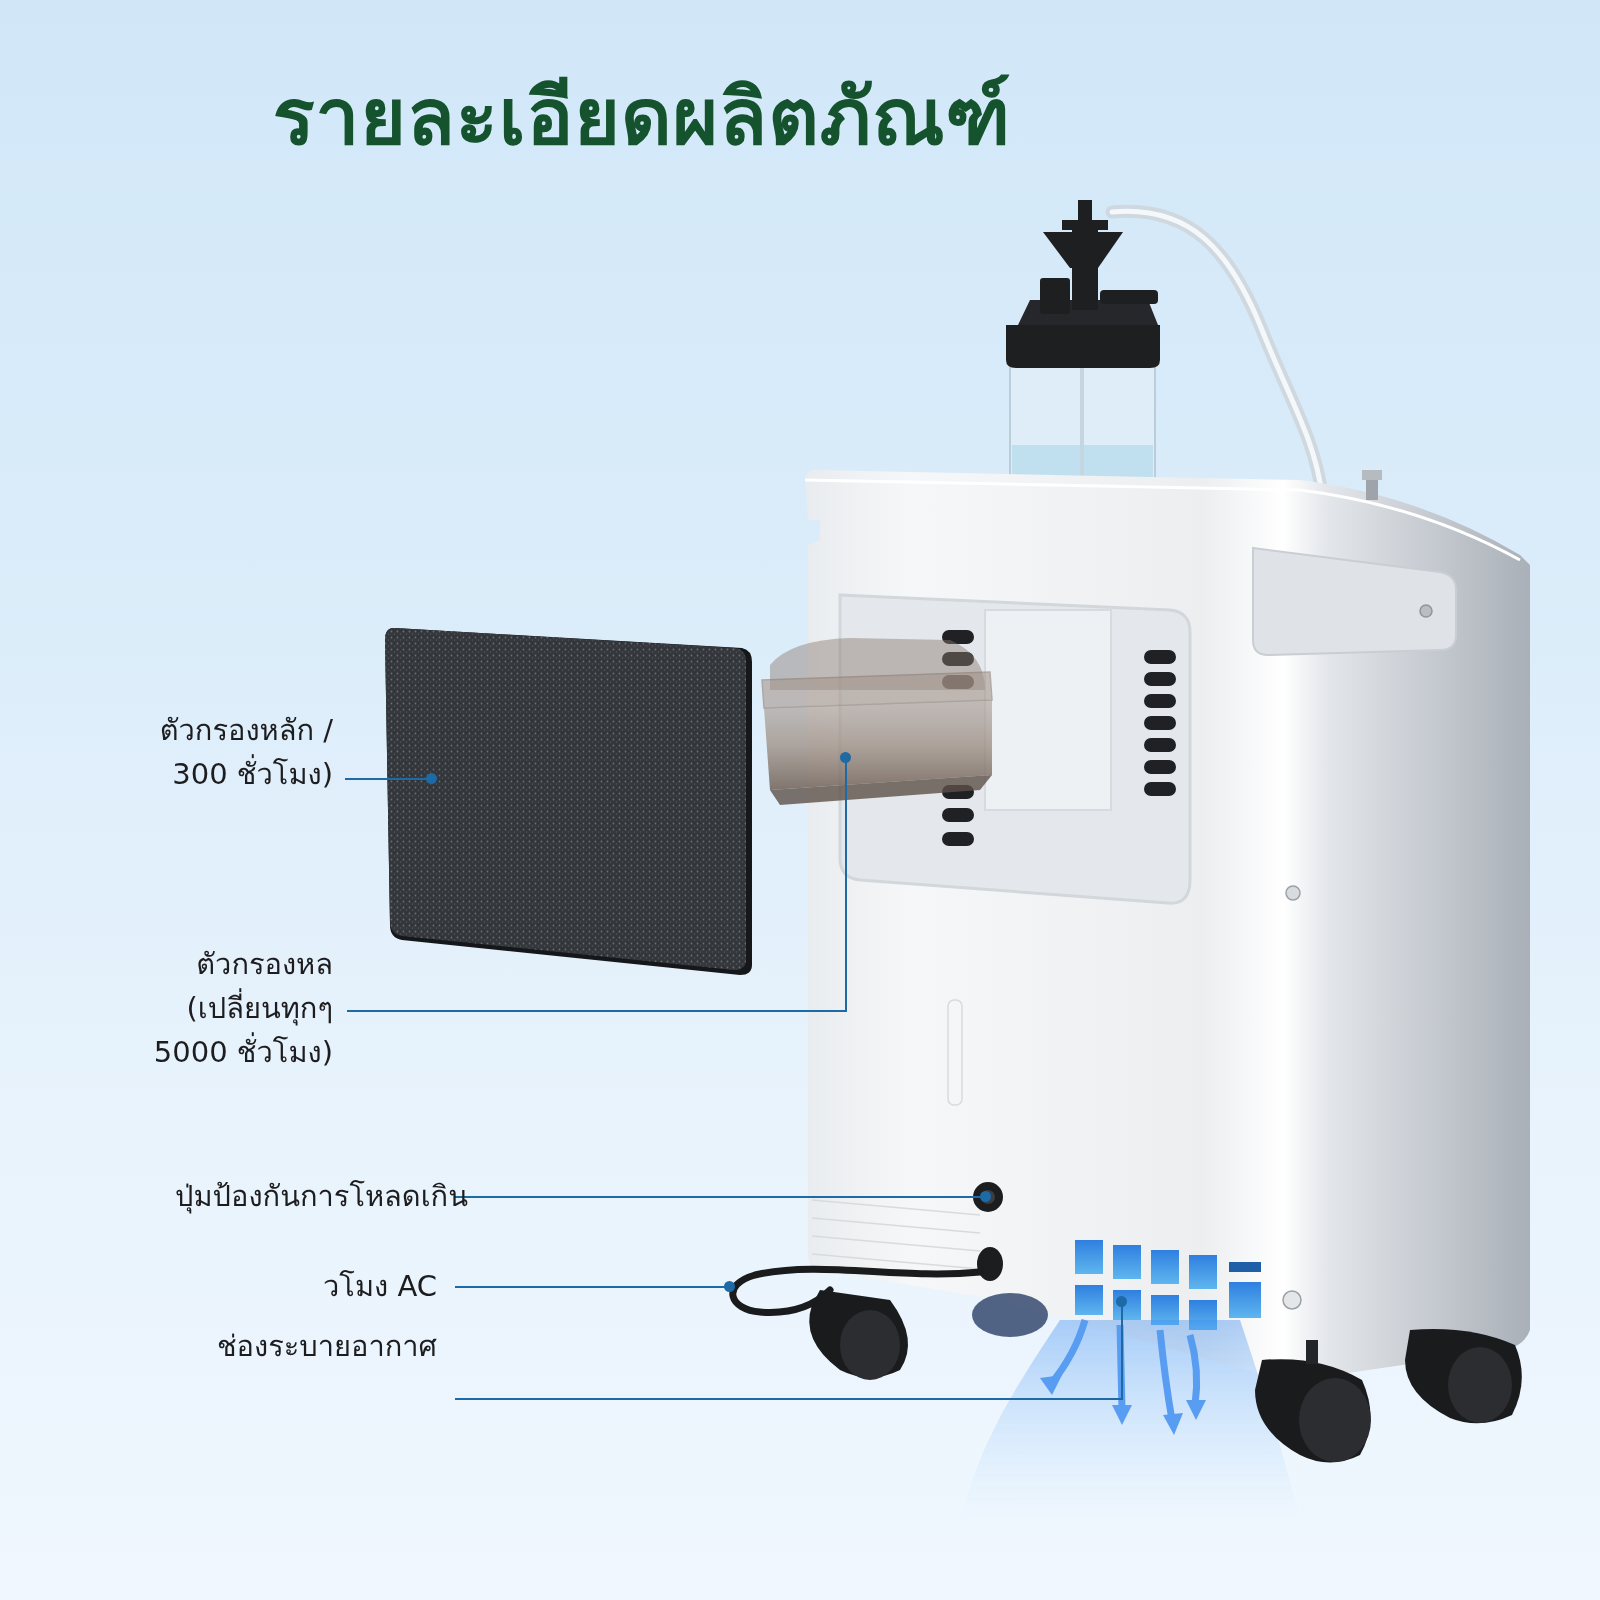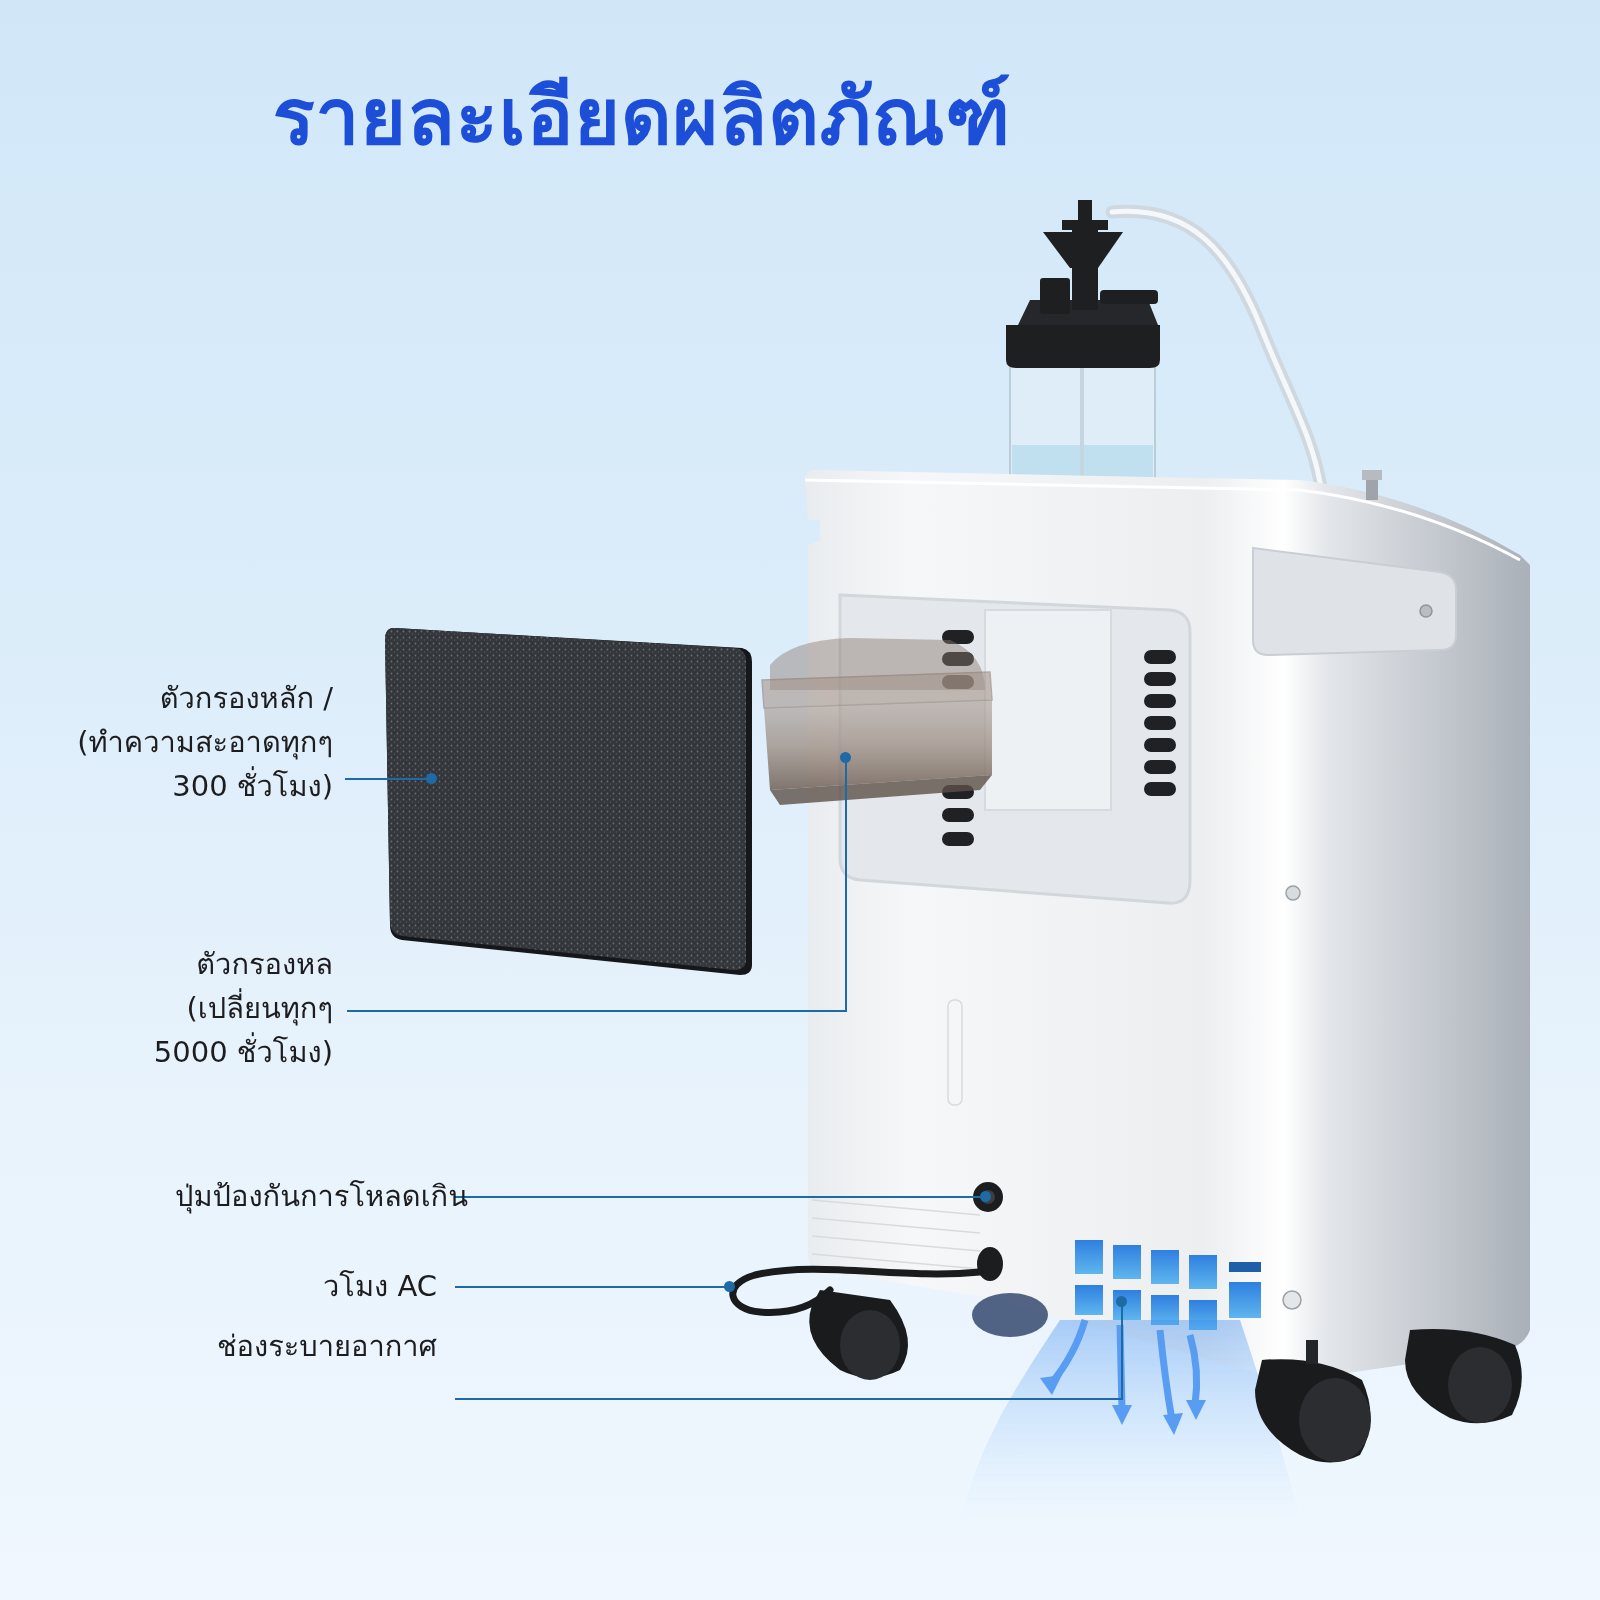--- a/index.html
+++ b/index.html
@@ -4,21 +4,21 @@
 <style>
   html, body { margin:0; padding:0; }
   body {
     width:1600px; height:1600px; overflow:hidden; position:relative;
     background: linear-gradient(180deg, #d1e7f8 0%, #dcedfa 40%, #e8f3fc 70%, #f0f7fe 100%);
     font-family: "DejaVu Sans", sans-serif;
   }
   .title {
     position:absolute; left:0; top:78px; width:1284px; text-align:center;
     font-family: "DejaVu Sans", sans-serif; font-weight:bold;
-    font-size:78px; color:#1d4ed8; letter-spacing:1px; line-height:1;
+    font-size:78px; color:#14532d; letter-spacing:1px; line-height:1;
   }
   .label {
     position:absolute; text-align:right; color:#1d1d1f;
     font-family: "DejaVu Sans", sans-serif; font-size:29px; line-height:44px;
   }
   .label span { display:block; white-space:nowrap; }
   .leader { position:absolute; background:#1d6aa5; }
   .dot { position:absolute; width:11px; height:11px; border-radius:50%; background:#1d6aa5; }
   .abs { position:absolute; }
 </style>
@@ -187,23 +187,22 @@
 <div class="leader" style="left:455px;top:1196px;width:530px;height:2px;"></div>
 <div class="dot" style="left:980px;top:1191px;"></div>
 
 <div class="leader" style="left:455px;top:1286px;width:278px;height:2px;"></div>
 <div class="dot" style="left:724px;top:1281px;"></div>
 
 <div class="leader" style="left:455px;top:1398px;width:668px;height:2px;"></div>
 <div class="leader" style="left:1121px;top:1300px;width:2px;height:100px;"></div>
 <div class="dot" style="left:1116px;top:1296px;"></div>
 
-<div class="label" style="right:1267px;top:676px;text-align:right;">
+<div class="label" style="right:1267px;top:708px;text-align:right;">
   <span>ตัวกรองหลัก /</span>
-  <span>(ทำความสะอาดทุกๆ</span>
   <span>300 ชั่วโมง)</span>
 </div>
 
 <div class="label" style="right:1267px;top:942px;">
   <span>ตัวกรองหล</span>
   <span>(เปลี่ยนทุกๆ</span>
   <span>5000 ชั่วโมง)</span>
 </div>
 
 <div class="label" style="right:1132px;top:1174px;">

